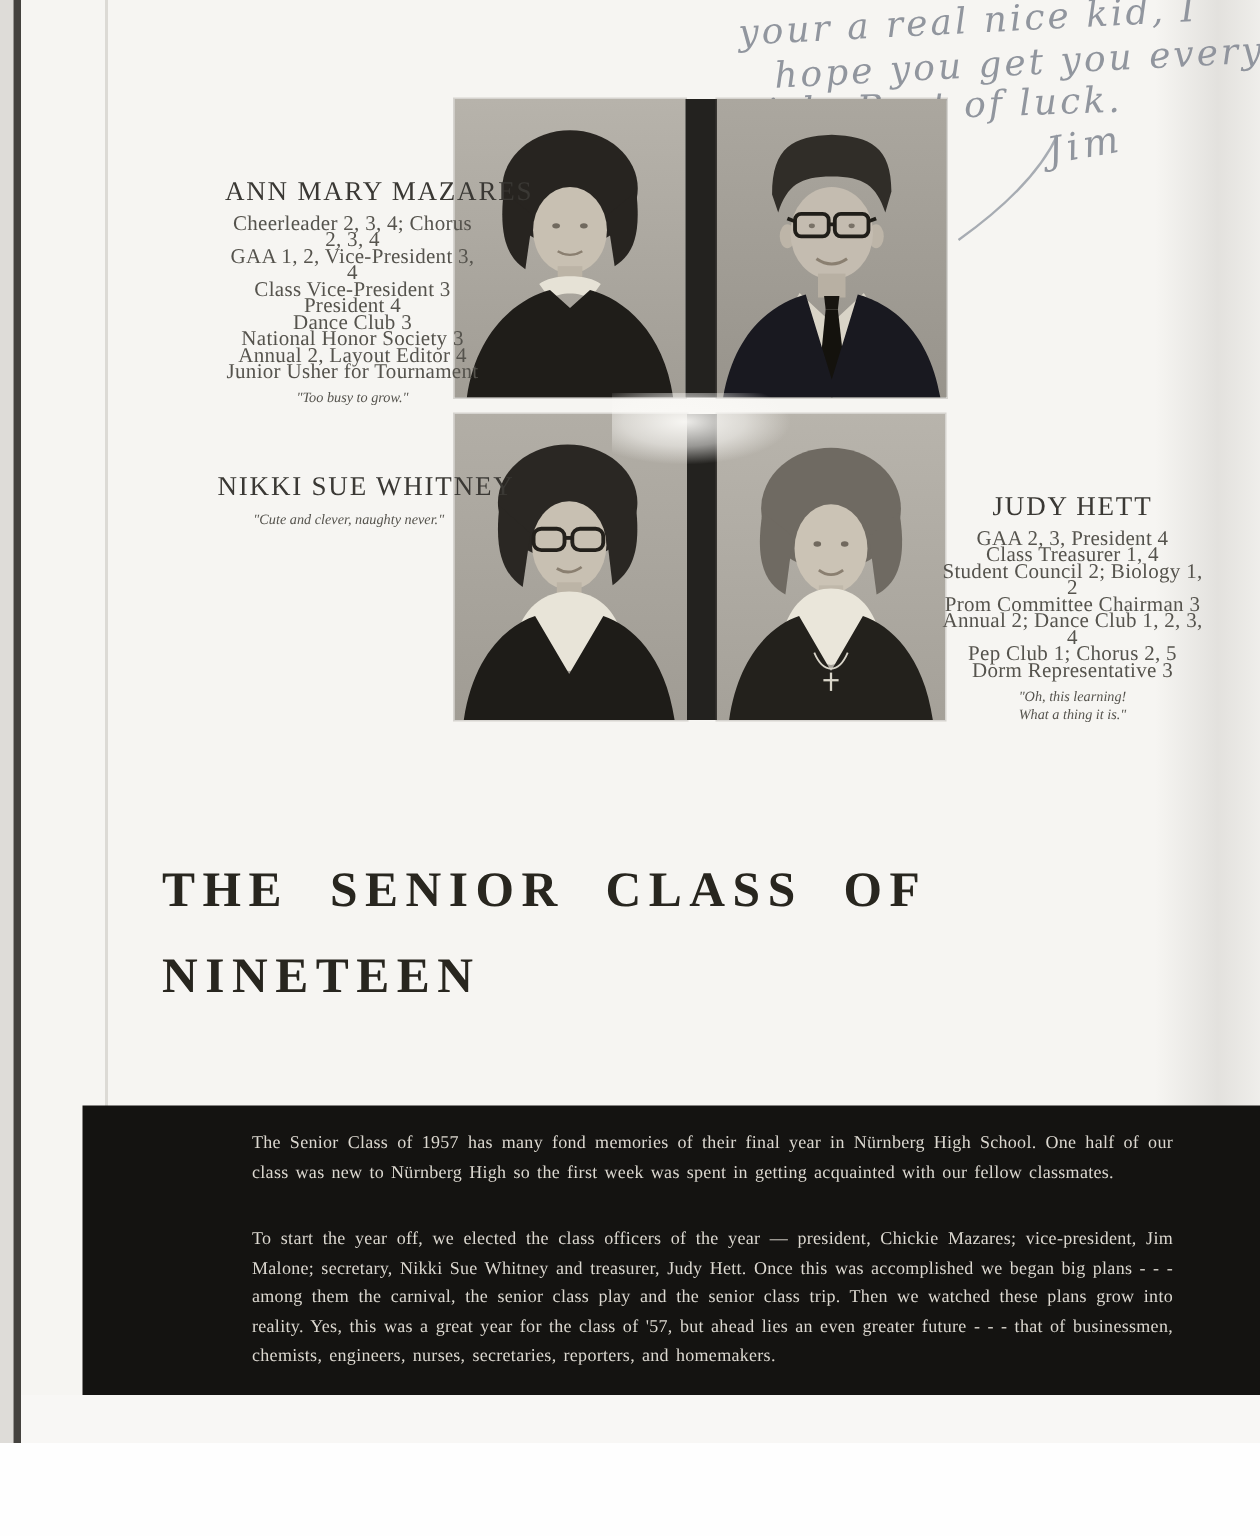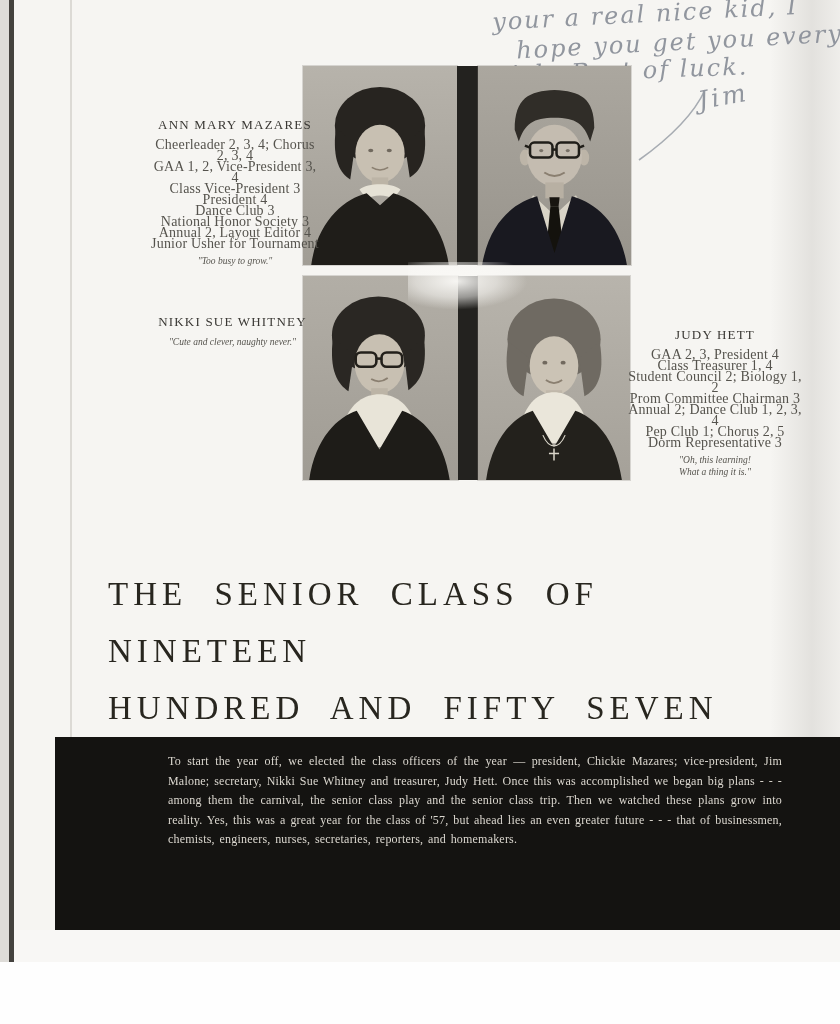--- a/index.html
+++ b/index.html
@@ -23,27 +23,27 @@
 
   
   .photo{position:absolute;box-shadow:inset 0 0 0 1px rgba(45,42,38,.55), 0 0 0 1px rgba(120,115,108,.25);}
   .photo svg{display:block;width:100%;height:100%;}
   .divider{position:absolute;background:#23221f;}
   .smudge{position:absolute;left:408px;top:262px;width:120px;height:48px;
     background:radial-gradient(ellipse at 40% 40%,rgba(250,249,246,.95) 0%,rgba(250,249,246,.55) 40%,rgba(250,249,246,0) 70%);}
 
   
   .student{position:absolute;text-align:center;color:#514f49;}
-  .student-name{font-size:13px;letter-spacing:1.2px;color:#3a3834;margin-bottom:6px;white-space:nowrap;}
+  .student-name{font-size:18px;letter-spacing:1.2px;color:#3a3834;margin-bottom:6px;white-space:nowrap;}
   .activity{font-size:14px;line-height:11px;color:#55534d;letter-spacing:.2px;}
   .quote{font-size:9.5px;line-height:11.5px;font-style:italic;color:#55534d;margin-top:7px;white-space:pre-line;}
 
   
   .class-title{position:absolute;left:108px;top:566px;width:680px;
-    font-weight:normal;color:#28261f;font-size:33px;line-height:57px;
+    font-weight:bold;color:#28261f;font-size:33px;line-height:57px;
     letter-spacing:5px;word-spacing:14px;}
 
   
   .panel{position:absolute;left:55px;top:737px;width:785px;height:193px;
     background:#141311;overflow:hidden;}
   .panel-inner{padding:15px 58px 0 113px;}
   .panel p{margin:0;color:#dcd8d0;font-size:12px;line-height:19.5px;
     text-align:justify;word-spacing:1.5px;letter-spacing:.2px;}
   .panel p + p{margin-top:25px;}
   .panel p.cont{margin-top:0;}
@@ -203,22 +203,22 @@
       <div class="activity">Annual 2; Dance Club 1, 2, 3, 4</div>
       <div class="activity">Pep Club 1; Chorus 2, 5</div>
       <div class="activity">Dorm Representative 3</div>
     </div>
     <div class="quote">"Oh, this learning!
 What a thing it is."</div>
   </div>
 
   <div class="class-title">
     <div>THE SENIOR CLASS OF NINETEEN</div>
-    <div>HUNDRED AND FIFTY SEVEN</div>
   </div>
 
   <div class="panel">
     <div class="panel-inner">
+      <p>The Senior Class of 1957 has many fond memories of their final year in Nürnberg High School. One half of our class was new to Nürnberg High so the first week was spent in getting acquainted with our fellow classmates.</p>
       <p>To start the year off, we elected the class officers of the year — president, Chickie Mazares; vice-president, Jim Malone; secretary, Nikki Sue Whitney and treasurer, Judy Hett. Once this was accomplished we began big plans - - - among them the carnival, the senior class play and the senior class trip. Then we watched these plans grow into reality. Yes, this was a great year for the class of '57, but ahead lies an even greater future - - - that of businessmen, chemists, engineers, nurses, secretaries, reporters, and homemakers.</p>
     </div>
   </div>
 
 </div>
 
 </body></html>

